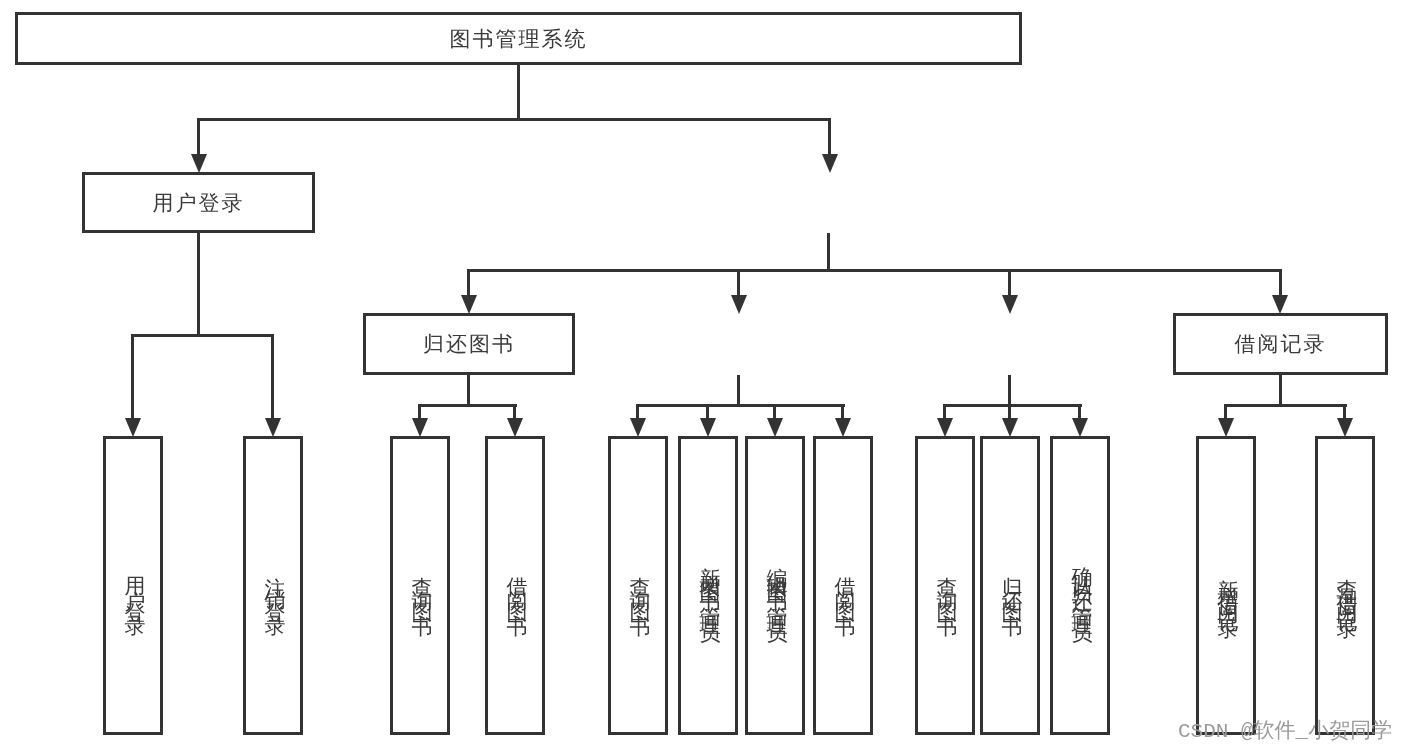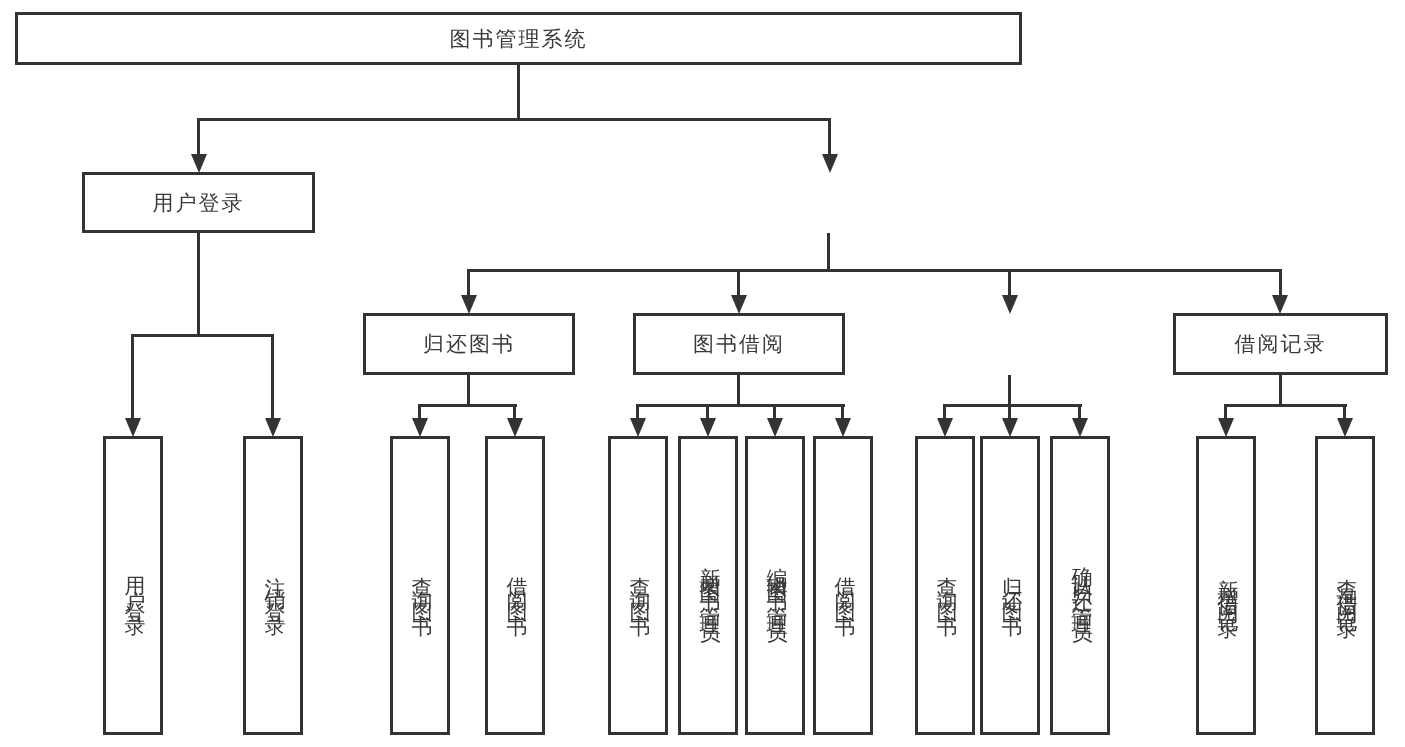--- a/index.html
+++ b/index.html
@@ -120,23 +120,20 @@
   <div class="line" style="left:737px; top:269px; width:3px; height:31px;"></div>
   <div class="arrow" style="left:731px; top:295px;"></div>
   <div class="line" style="left:1008px; top:269px; width:3px; height:31px;"></div>
   <div class="arrow" style="left:1002px; top:295px;"></div>
   <div class="line" style="left:1279px; top:269px; width:3px; height:31px;"></div>
   <div class="arrow" style="left:1272px; top:295px;"></div>
 
   <div class="box" style="left:363px; top:313px; width:212px; height:62px;">
     <span>归还图书</span>
   </div>
-  <div class="box" style="left:633px; top:313px; width:212px; height:62px;">
-    <span>图书借阅</span>
-  </div>
   <div class="box" style="left:1173px; top:313px; width:215px; height:62px;">
     <span>借阅记录</span>
   </div>
 
   <div class="line" style="left:467px; top:375px; width:3px; height:31px;"></div>
   <div class="line" style="left:418px; top:404px; width:99px; height:3px;"></div>
   <div class="line" style="left:418px; top:404px; width:3px; height:16px;"></div>
   <div class="arrow" style="left:412px; top:418px;"></div>
   <div class="line" style="left:513px; top:404px; width:3px; height:16px;"></div>
   <div class="arrow" style="left:507px; top:418px;"></div>
@@ -205,14 +202,15 @@
     <span>确认归还（管理员）</span>
   </div>
 
   <div class="leaf" style="left:1196px;">
     <span>新增借阅记录</span>
   </div>
   <div class="leaf" style="left:1315px;">
     <span>查询借阅记录</span>
   </div>
 
+  <div class="watermark">CSDN @软件_小贺同学</div>
 
 </div>
 
 </body></html>

